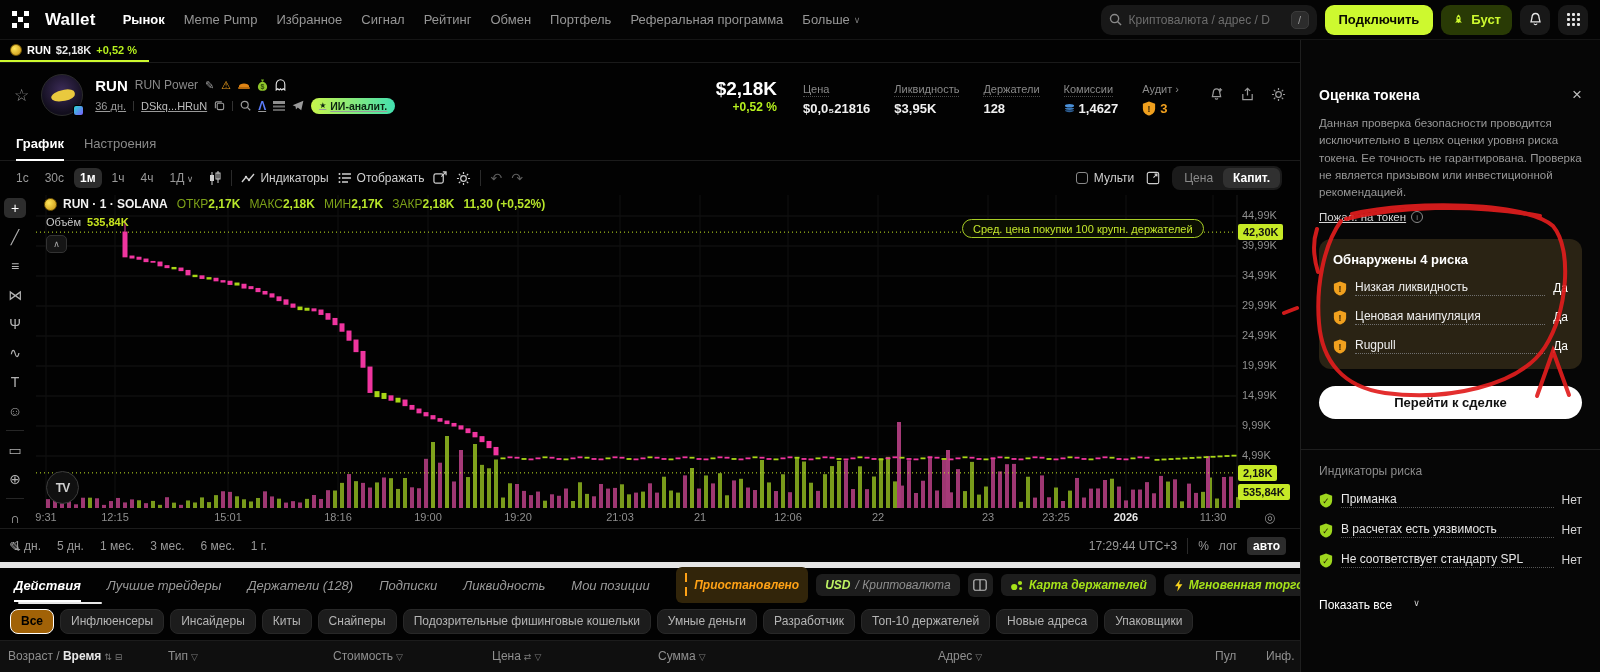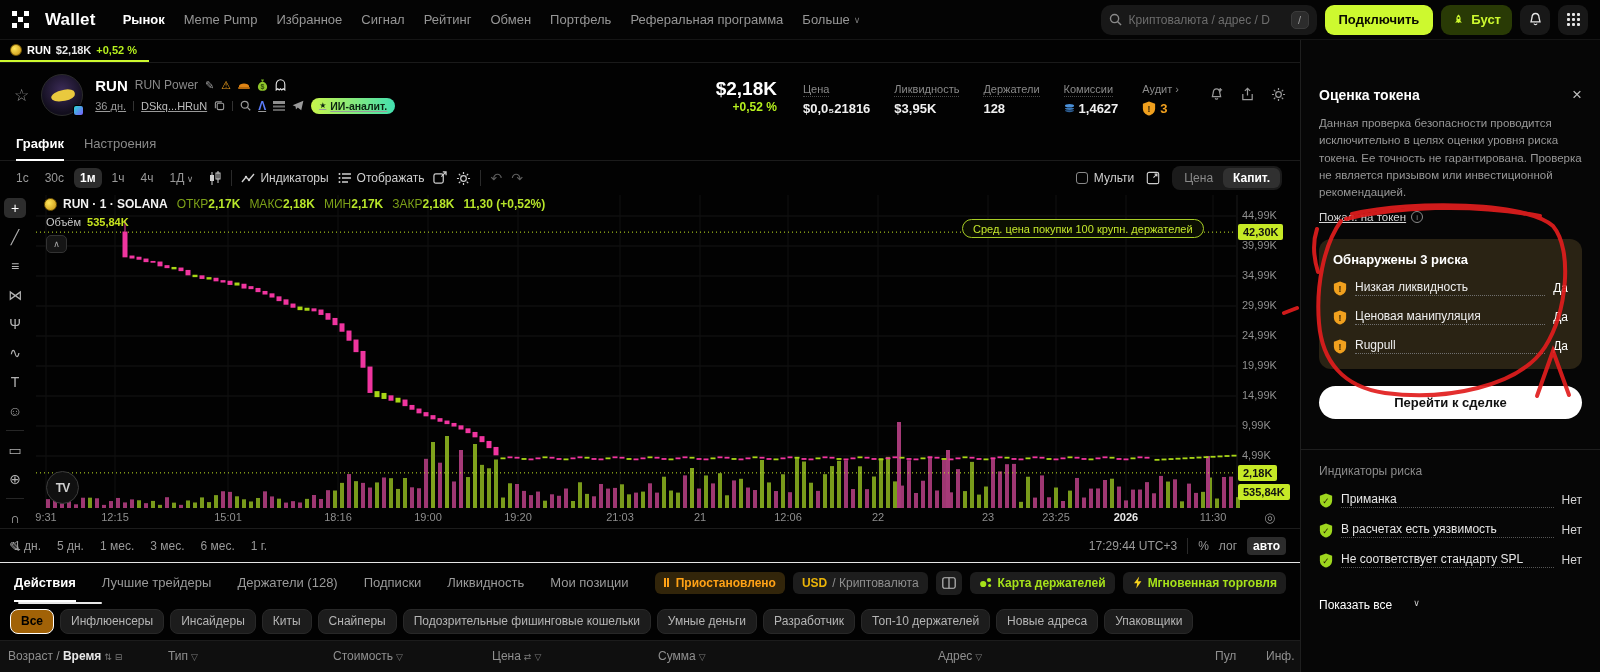--- a/index.html
+++ b/index.html
@@ -121,32 +121,32 @@
   .xlab { position:absolute; top:3px; width:44px; text-align:center; }
   .xlab.bold { color:#e8e8e8; font-weight:700; }
   .reset-ic { position:absolute; left:1264px; top:2px; color:#8f8f8f; font-size:13px; cursor:pointer; }
 
   .range-row { position:absolute; top:465px; left:0; width:1300px; height:34px; border-top:1px solid #1c1c1c;
                display:flex; align-items:center; gap:16px; padding:0 14px; font-size:12px; color:#9a9a9a; }
   .rng { cursor:pointer; }
   .range-right { margin-left:auto; display:flex; align-items:center; gap:10px; }
   .auto-box { background:#2c2c2c; color:#fff; border-radius:4px; padding:2px 6px; font-weight:600; cursor:pointer; }
 
-  .bottom-tabs { position:absolute; top:499px; left:0; width:1300px; height:40px; border-top:1px solid #e5e5e5;
-                 display:flex; align-items:center; gap:26px; padding:0 14px; }
+  .bottom-tabs { position:absolute; top:499px; left:0; width:1300px; height:40px; border-top:6px solid #e5e5e5;
+                 display:flex; align-items:center; gap:26px; padding:0 14px;font-style:italic; }
   .btab { font-size:13px; color:#9a9a9a; position:relative; height:100%; display:flex; align-items:center; cursor:pointer; white-space:nowrap; }
   .btab.active { color:#fff; font-weight:700; }
   .btab.active:after { content:""; position:absolute; left:0; right:0; bottom:0; height:2.5px; background:#fff; }
   .bt-right { margin-left:auto; display:flex; align-items:center; gap:8px; }
   .paused { display:flex; align-items:center; gap:6px; background:#32250a; color:#ffa216; font-size:12px; font-weight:700;
             border-radius:6px; padding:4px 9px; cursor:pointer; }
   .pbar { display:inline-block; width:2px; height:9px; background:#ffa216; margin-right:1px; }
   .pill-dark { background:#1d1d1d; border-radius:6px; padding:4px 9px; font-size:12px; color:#8f8f8f; display:flex;
                align-items:center; gap:5px; cursor:pointer; white-space:nowrap; }
-  .pill-dark b { color:#eab308; }
+  .pill-dark b { color:#bef264; }
   .pill-green { color:#a6e21a; font-weight:600; }
   .sqbtn { width:26px; height:24px; background:#1d1d1d; border-radius:6px; display:flex; align-items:center; justify-content:center; cursor:pointer; }
 
   .chips-row { position:absolute; top:539px; left:0; width:1300px; height:38px; display:flex; align-items:center;
                gap:6px; padding:0 10px; }
   .hscroll { position:absolute; top:0; left:18px; width:84px; height:2px; background:#e8e8e8; border-radius:2px; }
   .chip { height:25px; padding:0 10px; background:#1c1c1c; border:1px solid #282828; border-radius:8px; color:#b5b5b5;
           font-size:12px; display:flex; align-items:center; cursor:pointer; white-space:nowrap; }
   .chip.active { background:#a16207; color:#000; font-weight:700; border-color:#fff; }
 
@@ -1008,21 +1008,21 @@
     <div class="rp-head">
       <span class="rp-title">Оценка токена</span>
       <span class="rp-close">×</span>
     </div>
     <p class="rp-desc">Данная проверка безопасности проводится исключительно в целях оценки уровня риска токена. Ее точность не гарантирована. Проверка не является призывом или инвестиционной рекомендацией.</p>
     <div class="rp-link-row">
       <span class="rp-link">Пожал. на токен</span>
       <span class="info-i">i</span>
     </div>
     <div class="risk-box">
-      <div class="risk-box-title">Обнаружены 3 риска</div>
+      <div class="risk-box-title">Обнаружены 4 риска</div>
       <div id="risk-rows">
           <div class="risk-row">
             <span>
               <svg width="14" height="15" viewBox="0 0 16 17" style="display:block">
                 <path d="M8 0.5 L15 3 V8.5 C15 12.8 12 15.6 8 16.5 C4 15.6 1 12.8 1 8.5 V3 Z" fill="#f0a01e"></path>
                 <text x="8" y="12" font-size="10" text-anchor="middle" fill="#2a1c04" font-weight="bold">!</text>
               </svg>
             </span>
             <span class="risk-label">Низкая ликвидность</span>
             <span class="risk-val">Да</span>

